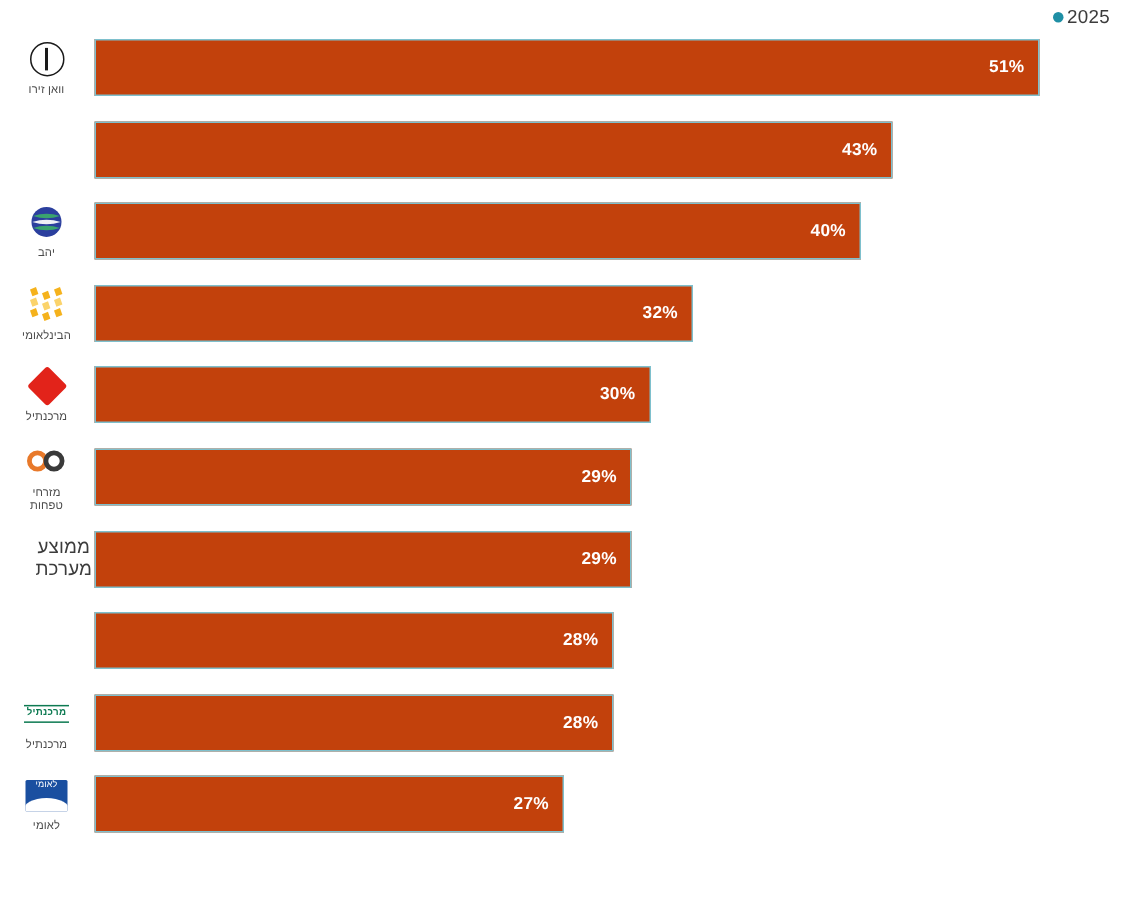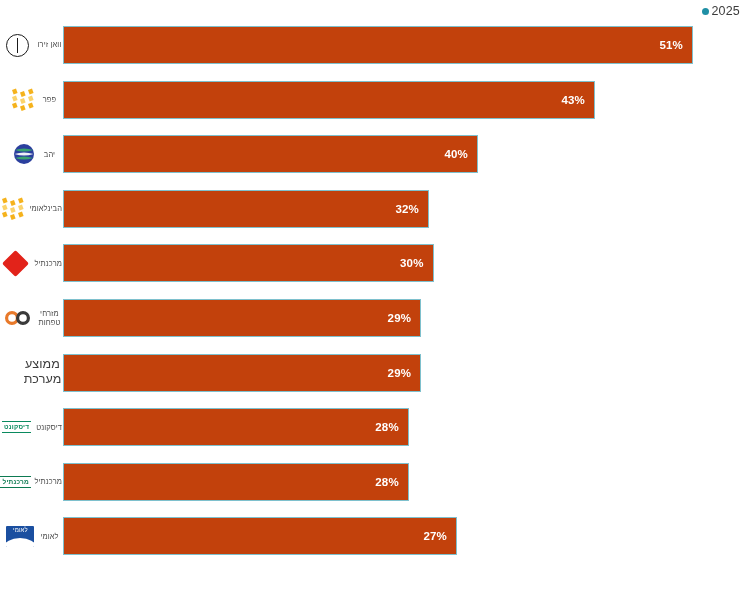--- a/index.html
+++ b/index.html
@@ -64,20 +64,21 @@
   }
 
   
   .cat {
     position: absolute;
     left: 0;
     top: 50%;
     transform: translateY(-50%);
     width: 62px;
     display: flex;
+    flex-direction: column;
     align-items: center;
     justify-content: center;
     gap: 3px;
   }
   .cat-logo {
     width: 34px;
     height: 26px;
     display: flex;
     align-items: center;
     justify-content: center;
@@ -200,74 +201,58 @@
           <div class="cat-logo">
             <span class="lg-onezero"></span>
           </div>
           <div class="cat-label">וואן זירו</div>
         </div>
         <div class="bar" style="width: 630px;">
           <span class="bar-value">51%</span>
         </div>
       </div>
       <div class="row" style="top: 60.6px;">
+        <div class="bar" style="width: 532px;">
+          <span class="bar-value">43%</span>
+        </div>
+      </div>
+      <div class="row" style="top: 115.2px;">
+        <div class="cat">
+          <div class="cat-logo">
+            <svg width="24" height="24" viewBox="0 0 24 24">
+              <circle cx="12" cy="12" r="10" fill="#2b3f9e"></circle>
+              <path d="M3 8 q9 -3 18 0 q-9 3 -18 0 z" fill="#3aa36f"></path>
+              <path d="M2.5 12 q9.5 -3 19 0 q-9.5 3 -19 0 z" fill="#ffffff" opacity="0.92"></path>
+              <path d="M3 16 q9 -3 18 0 q-9 3 -18 0 z" fill="#3aa36f"></path>
+            </svg>
+          </div>
+          <div class="cat-label">יהב</div>
+        </div>
+        <div class="bar" style="width: 511px;">
+          <span class="bar-value">40%</span>
+        </div>
+      </div>
+      <div class="row" style="top: 169.8px;">
         <div class="cat">
           <div class="cat-logo">
             <svg width="26" height="24" viewBox="0 0 26 24">
               <path d="M2 2 l4 -1.6 l1.6 4.6 l-4 1.6 z" fill="#f5b21c"></path>
               <path d="M2 9 l4 -1.6 l1.6 4.6 l-4 1.6 z" fill="#fbd36b"></path>
               <path d="M2 16 l4 -1.6 l1.6 4.6 l-4 1.6 z" fill="#f5b21c"></path>
               <path d="M10 4.5 l4 -1.6 l1.6 4.6 l-4 1.6 z" fill="#f5b21c"></path>
               <path d="M10 11.5 l4 -1.6 l1.6 4.6 l-4 1.6 z" fill="#fbd36b"></path>
               <path d="M10 18.5 l4 -1.6 l1.6 4.6 l-4 1.6 z" fill="#f5b21c"></path>
               <path d="M18 2 l4 -1.6 l1.6 4.6 l-4 1.6 z" fill="#f5b21c"></path>
               <path d="M18 9 l4 -1.6 l1.6 4.6 l-4 1.6 z" fill="#fbd36b"></path>
               <path d="M18 16 l4 -1.6 l1.6 4.6 l-4 1.6 z" fill="#f5b21c"></path>
             </svg>
           </div>
-          <div class="cat-label">פפר</div>
-        </div>
-        <div class="bar" style="width: 532px;">
-          <span class="bar-value">43%</span>
-        </div>
-      </div>
-      <div class="row" style="top: 115.2px;">
-        <div class="cat">
-          <div class="cat-logo">
-            <svg width="24" height="24" viewBox="0 0 24 24">
-              <circle cx="12" cy="12" r="10" fill="#2b3f9e"></circle>
-              <path d="M3 8 q9 -3 18 0 q-9 3 -18 0 z" fill="#3aa36f"></path>
-              <path d="M2.5 12 q9.5 -3 19 0 q-9.5 3 -19 0 z" fill="#ffffff" opacity="0.92"></path>
-              <path d="M3 16 q9 -3 18 0 q-9 3 -18 0 z" fill="#3aa36f"></path>
-            </svg>
-          </div>
-          <div class="cat-label">יהב</div>
-        </div>
-        <div class="bar" style="width: 415px;">
-          <span class="bar-value">40%</span>
-        </div>
-      </div>
-      <div class="row" style="top: 169.8px;">
-        <div class="cat">
-          <div class="cat-logo">
-            <svg width="26" height="24" viewBox="0 0 26 24">
-              <path d="M2 2 l4 -1.6 l1.6 4.6 l-4 1.6 z" fill="#f5b21c"></path>
-              <path d="M2 9 l4 -1.6 l1.6 4.6 l-4 1.6 z" fill="#fbd36b"></path>
-              <path d="M2 16 l4 -1.6 l1.6 4.6 l-4 1.6 z" fill="#f5b21c"></path>
-              <path d="M10 4.5 l4 -1.6 l1.6 4.6 l-4 1.6 z" fill="#f5b21c"></path>
-              <path d="M10 11.5 l4 -1.6 l1.6 4.6 l-4 1.6 z" fill="#fbd36b"></path>
-              <path d="M10 18.5 l4 -1.6 l1.6 4.6 l-4 1.6 z" fill="#f5b21c"></path>
-              <path d="M18 2 l4 -1.6 l1.6 4.6 l-4 1.6 z" fill="#f5b21c"></path>
-              <path d="M18 9 l4 -1.6 l1.6 4.6 l-4 1.6 z" fill="#fbd36b"></path>
-              <path d="M18 16 l4 -1.6 l1.6 4.6 l-4 1.6 z" fill="#f5b21c"></path>
-            </svg>
-          </div>
           <div class="cat-label">הבינלאומי</div>
         </div>
-        <div class="bar" style="width: 366px;">
+        <div class="bar" style="width: 399px;">
           <span class="bar-value">32%</span>
         </div>
       </div>
       <div class="row" style="top: 224.4px;">
         <div class="cat">
           <div class="cat-logo">
             <span class="lg-hapoalim"></span>
           </div>
           <div class="cat-label">מרכנתיל</div>
         </div>
@@ -293,26 +278,20 @@
       <div class="row" style="top: 333.6px;">
         <div class="cat no-logo">
           <div class="cat-label">ממוצע
 מערכת</div>
         </div>
         <div class="bar" style="width: 358.235px;">
           <span class="bar-value">29%</span>
         </div>
       </div>
       <div class="row" style="top: 388.2px;">
-        <div class="cat">
-          <div class="cat-logo">
-            <span class="lg-text-green">דיסקונט</span>
-          </div>
-          <div class="cat-label">דיסקונט</div>
-        </div>
         <div class="bar" style="width: 345.882px;">
           <span class="bar-value">28%</span>
         </div>
       </div>
       <div class="row" style="top: 442.8px;">
         <div class="cat">
           <div class="cat-logo">
             <span class="lg-text-green mercantile">מרכנתיל</span>
           </div>
           <div class="cat-label">מרכנתיל</div>
@@ -324,19 +303,19 @@
       <div class="row" style="top: 497.4px;">
         <div class="cat">
           <div class="cat-logo">
             <span class="lg-leumi">
               <span class="lm-text">לאומי</span>
               <span class="lm-arc"></span>
             </span>
           </div>
           <div class="cat-label">לאומי</div>
         </div>
-        <div class="bar" style="width: 394px;">
+        <div class="bar" style="width: 313px;">
           <span class="bar-value">27%</span>
         </div>
       </div>
     </div>
 
 </div>
 
 </body></html>

